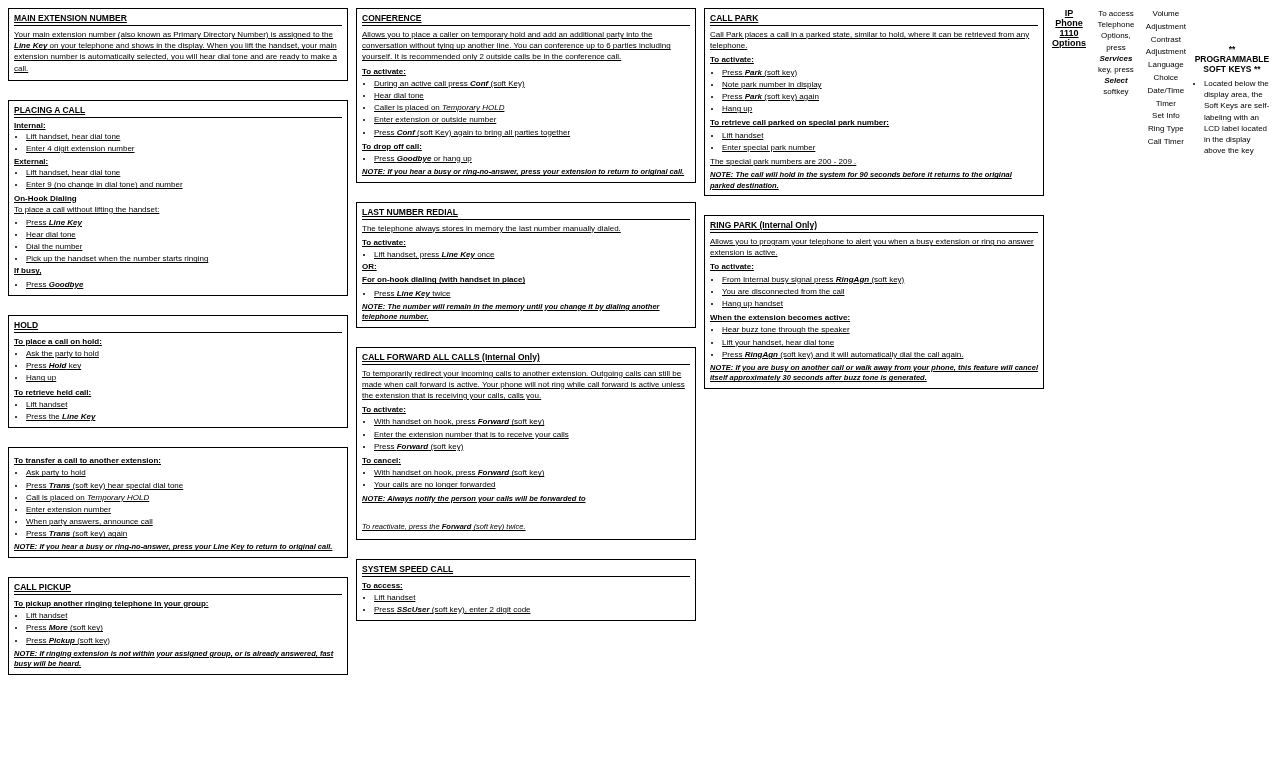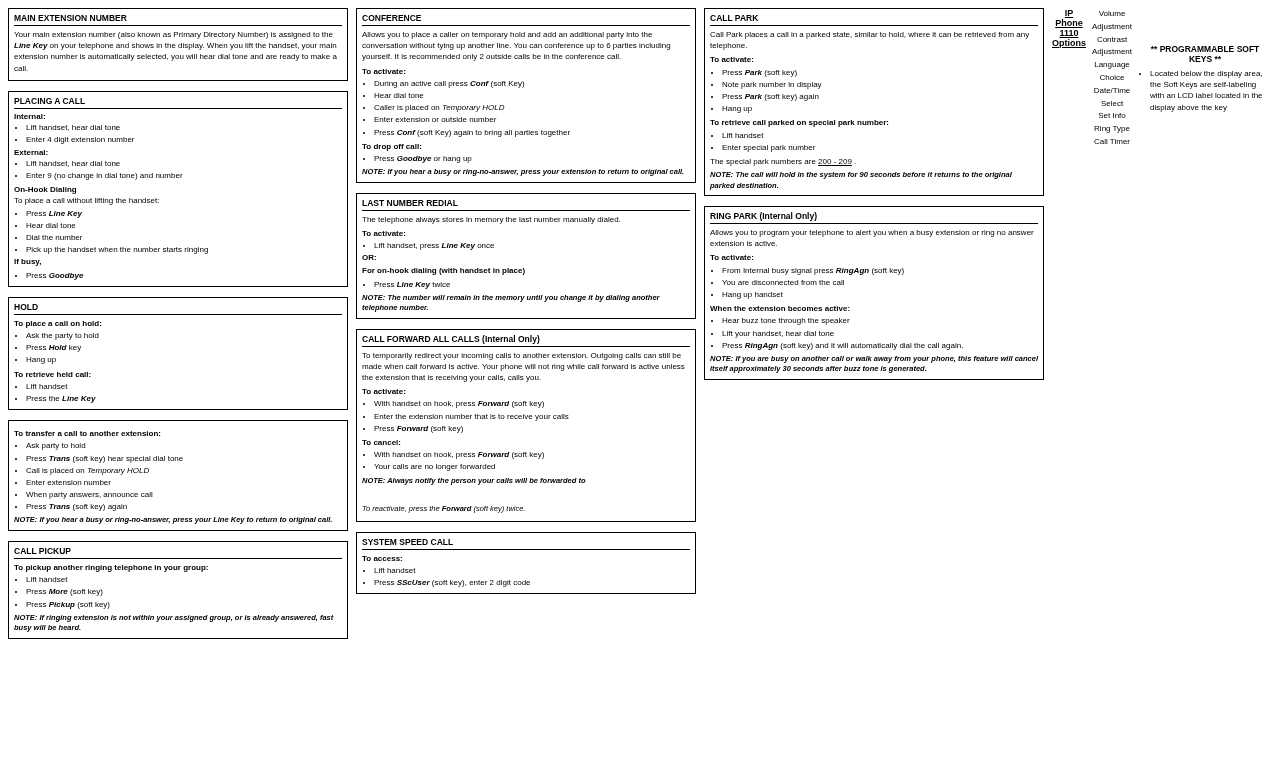--- a/index.html
+++ b/index.html
@@ -14,21 +14,22 @@
     }
     .page-layout {
       display: flex;
       gap: 8px;
       width: 100%;
     }
     .col {
       flex: 1;
       display: flex;
       flex-direction: column;
-      gap: 10px;
+      gap: 19px;
+      text-decoration: underline;
     }
     .col-right {
       flex: 0 0 220px;
       display: flex;
       flex-direction: row;
       gap: 6px;
     }
     .section {
       border: 1px solid #000;
       padding: 4px 5px;
@@ -269,25 +270,26 @@
         <li>Press <b><i>RingAgn</i></b> (soft key) and it will automatically dial the call again.</li>
       </ul>
       <div class="note">NOTE: If you are busy on another call or walk away from your phone, this feature will cancel itself approximately 30 seconds after buzz tone is generated.</div>
     </div>
 
   </div>
 
   <div class="col-right">
 
     <div class="right-title">IP Phone 1110 Options</div>
+    <p class="right-options">To access Telephone Options, press <b><i>Services</i></b> key, press <b><i>Select</i></b> softkey</p>
     <div class="right-list">
       <div>Volume Adjustment</div>
       <div>Contrast Adjustment</div>
       <div>Language Choice</div>
-      <div>Date/Time Select</div>
+      <div>Date/Time Timer</div>
       <div>Set Info</div>
       <div>Ring Type</div>
       <div>Call Timer</div>
     </div>
 
     <div style="margin-top: 12px;">
       <div class="programmable-title">** PROGRAMMABLE SOFT KEYS **</div>
       <ul style="margin-left:12px;">
         <li>Located below the display area, the Soft Keys are self-labeling with an LCD label located in the display above the key</li>
       </ul>

